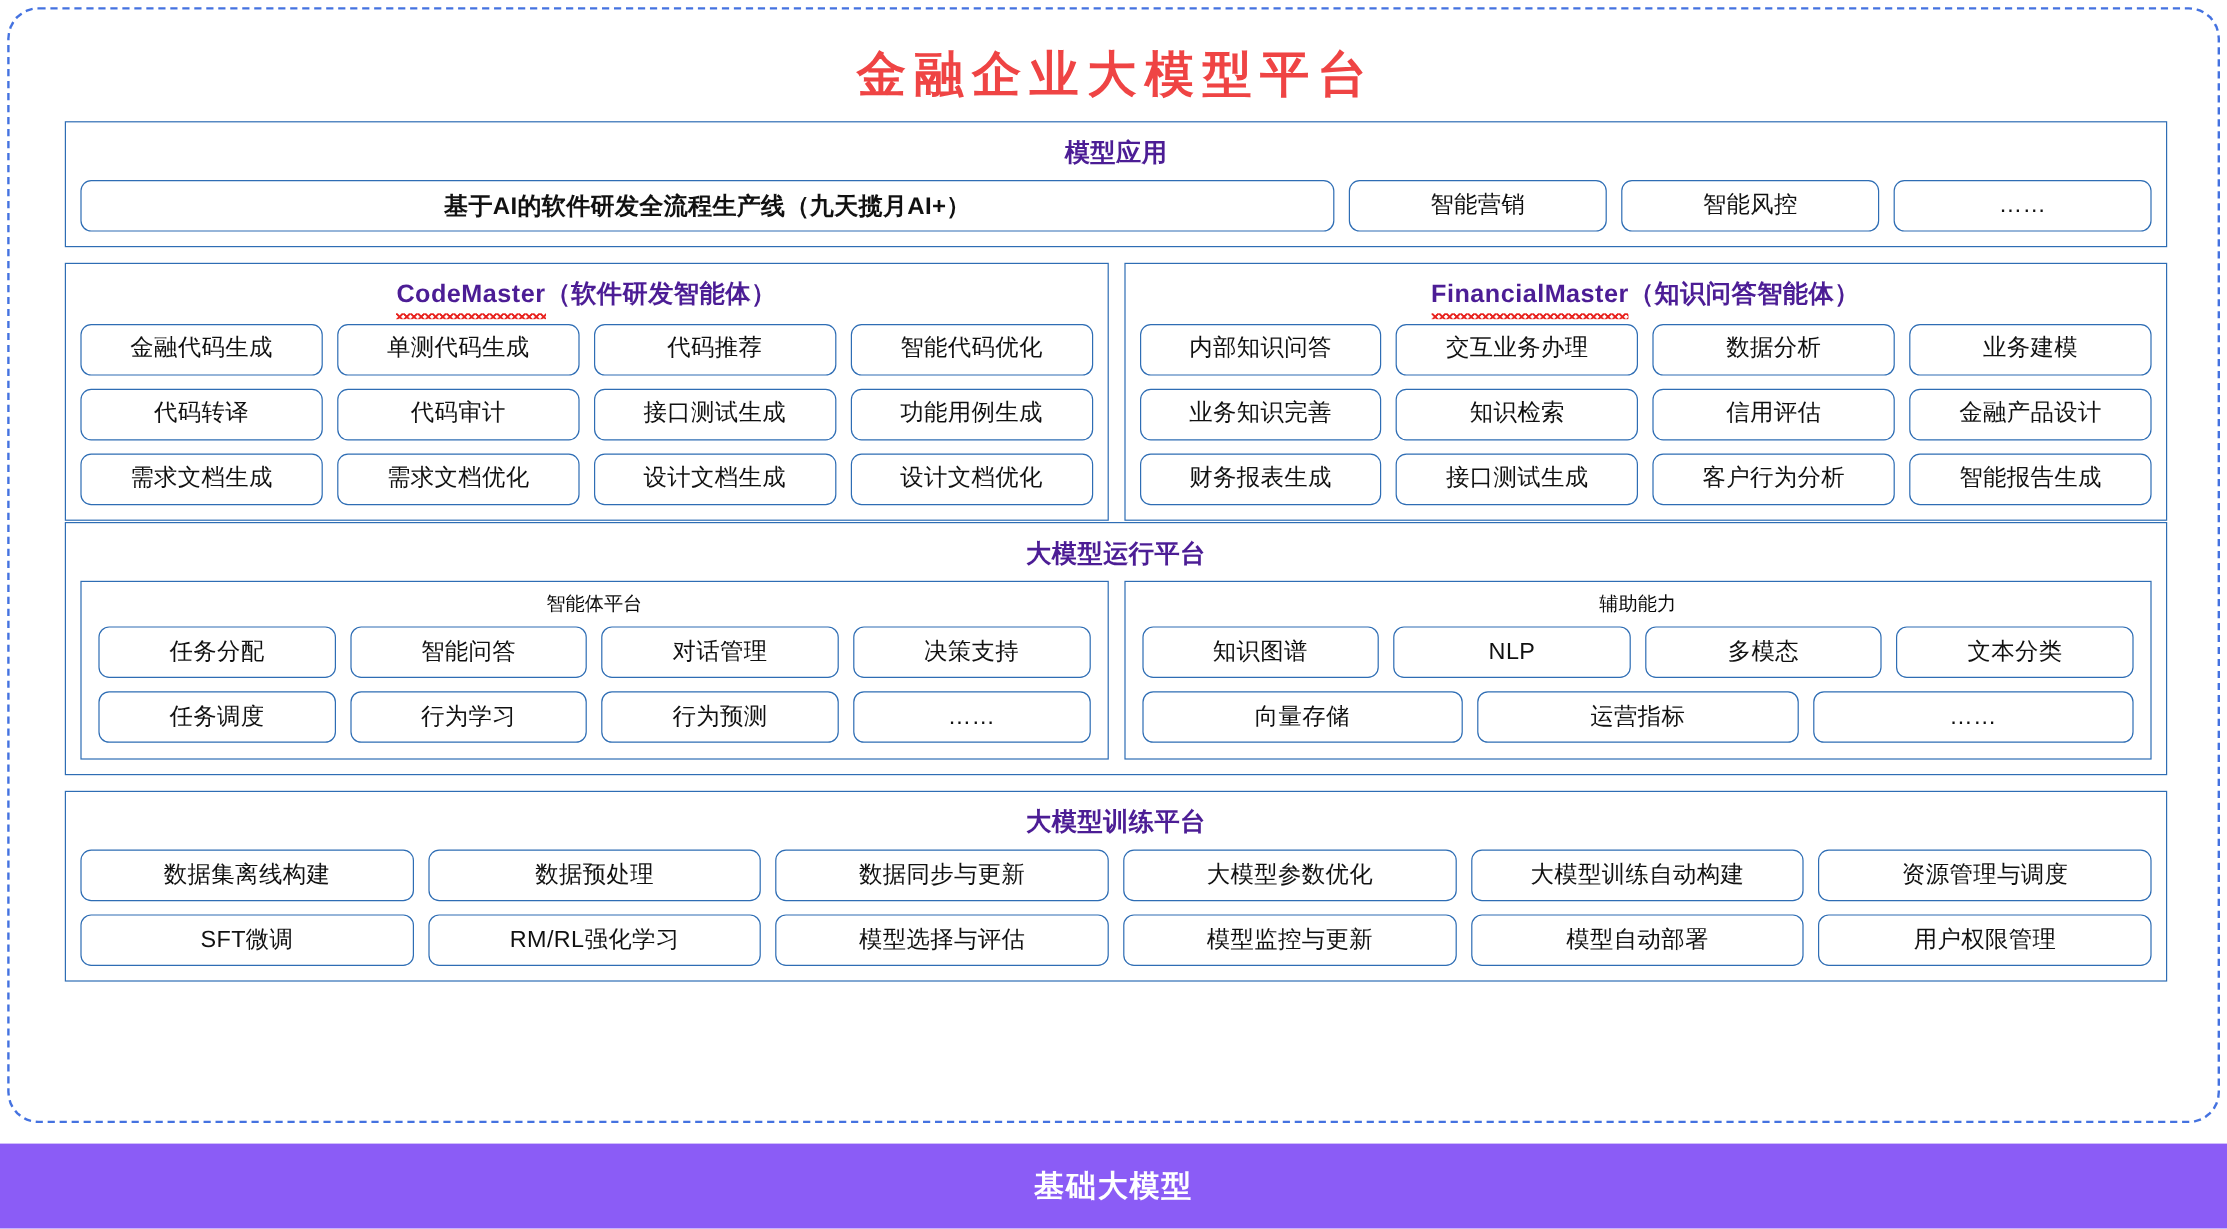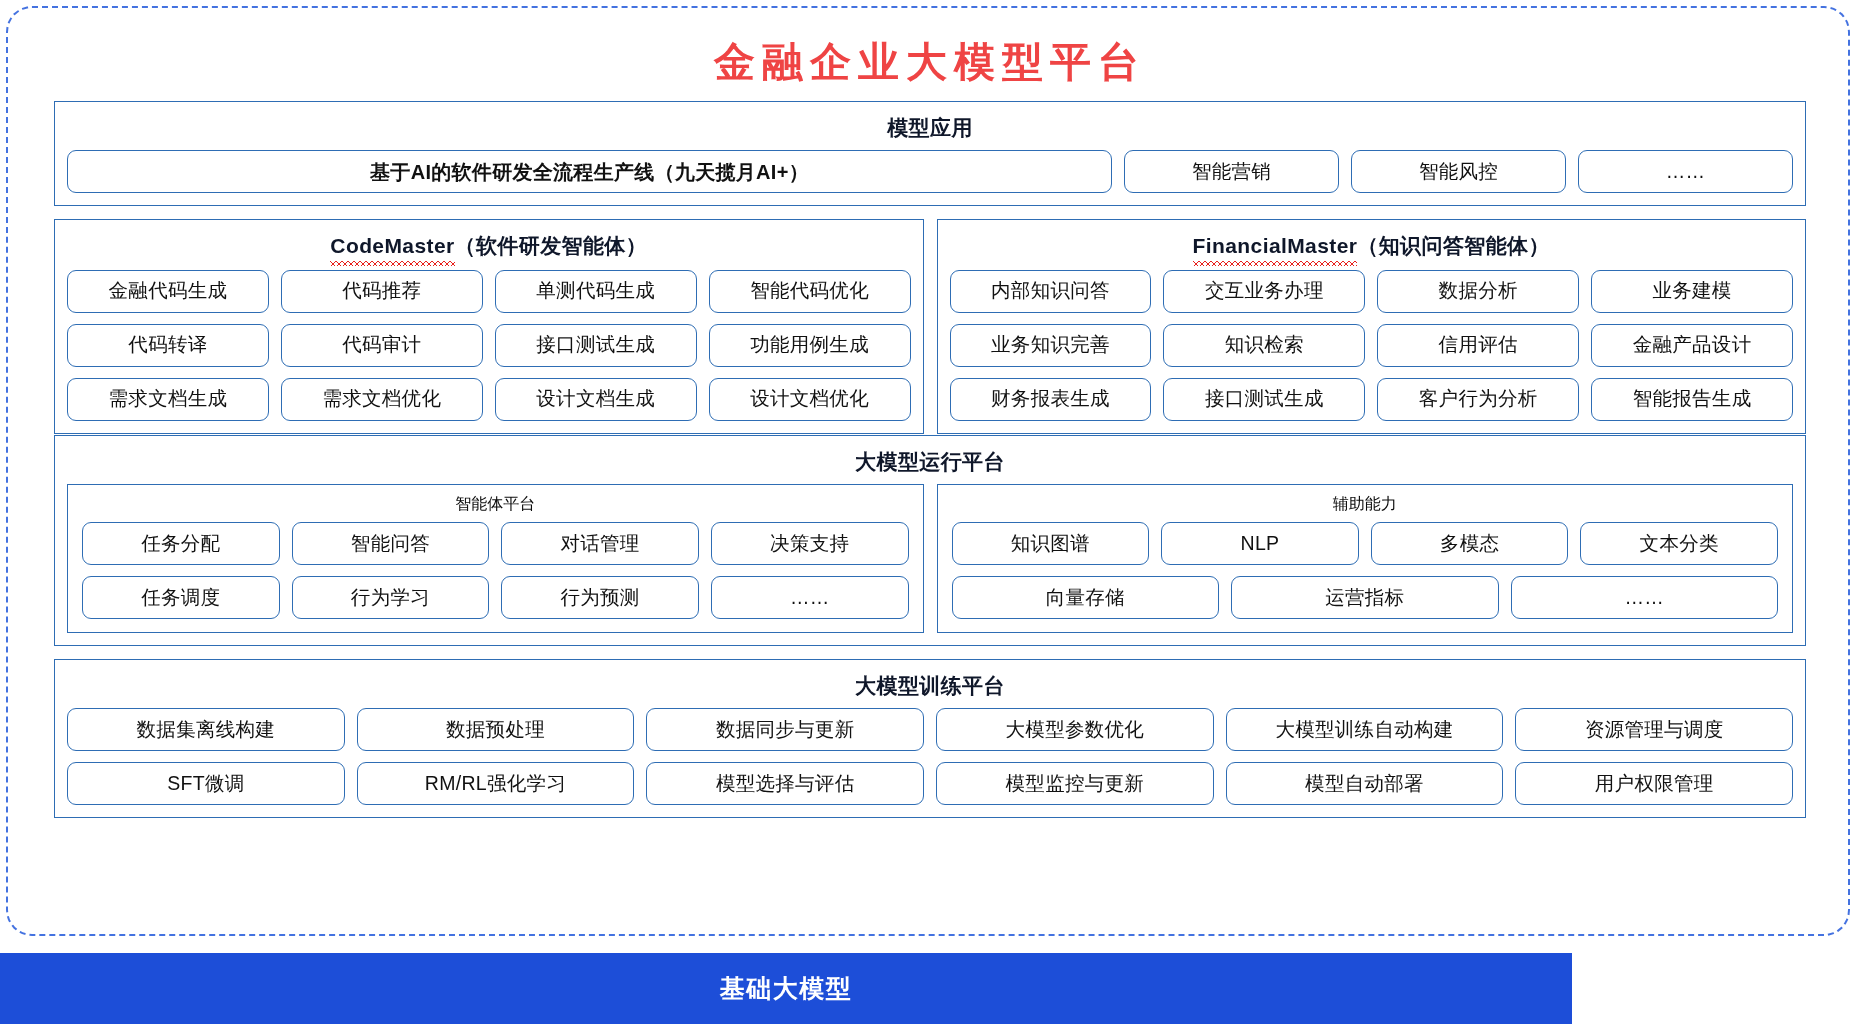--- a/index.html
+++ b/index.html
@@ -61,21 +61,21 @@
     border: 1.6px solid #2E6DB4;
     background: #ffffff;
     padding: 9px 12px 12px 12px;
     margin-bottom: 13px;
   }
 
   .panel-title {
     text-align: center;
     font-size: 21px;
     font-weight: 700;
-    color: #0f172a;
+    color: #4c1d95;
     letter-spacing: 0.4px;
     line-height: 1.35;
     padding: 3px 0 8px 0;
     white-space: nowrap;
   }
 
   .panel-title.with-squiggle .latin {
     position: relative;
     display: inline-block;
     padding-bottom: 1px;
@@ -153,23 +153,23 @@
     border: 1.4px solid #2E6DB4;
     background: #ffffff;
     padding: 4px 14px 13px 14px;
   }
 
   
   .base-bar {
     position: absolute;
     left: 0;
     top: 953px;
-    width: 1572px;
+    width: 1856px;
     height: 71px;
-    background: #1d4ed8;
+    background: #8b5cf6;
     display: flex;
     align-items: center;
     justify-content: center;
   }
   .base-bar-label {
     color: #ffffff;
     font-size: 25px;
     font-weight: 700;
     letter-spacing: 1.5px;
     white-space: nowrap;
@@ -196,22 +196,22 @@
       </div>
 
       <div class="dual">
 
         <div class="panel">
           <div class="panel-title with-squiggle">
             <span class="latin">CodeMaster</span><span>（软件研发智能体）</span>
           </div>
           <div class="pill-row">
             <div class="pill">金融代码生成</div>
+            <div class="pill">单测代码生成</div>
             <div class="pill">代码推荐</div>
-            <div class="pill">单测代码生成</div>
             <div class="pill">智能代码优化</div>
           </div>
           <div class="pill-row">
             <div class="pill">代码转译</div>
             <div class="pill">代码审计</div>
             <div class="pill">接口测试生成</div>
             <div class="pill">功能用例生成</div>
           </div>
           <div class="pill-row">
             <div class="pill">需求文档生成</div>

